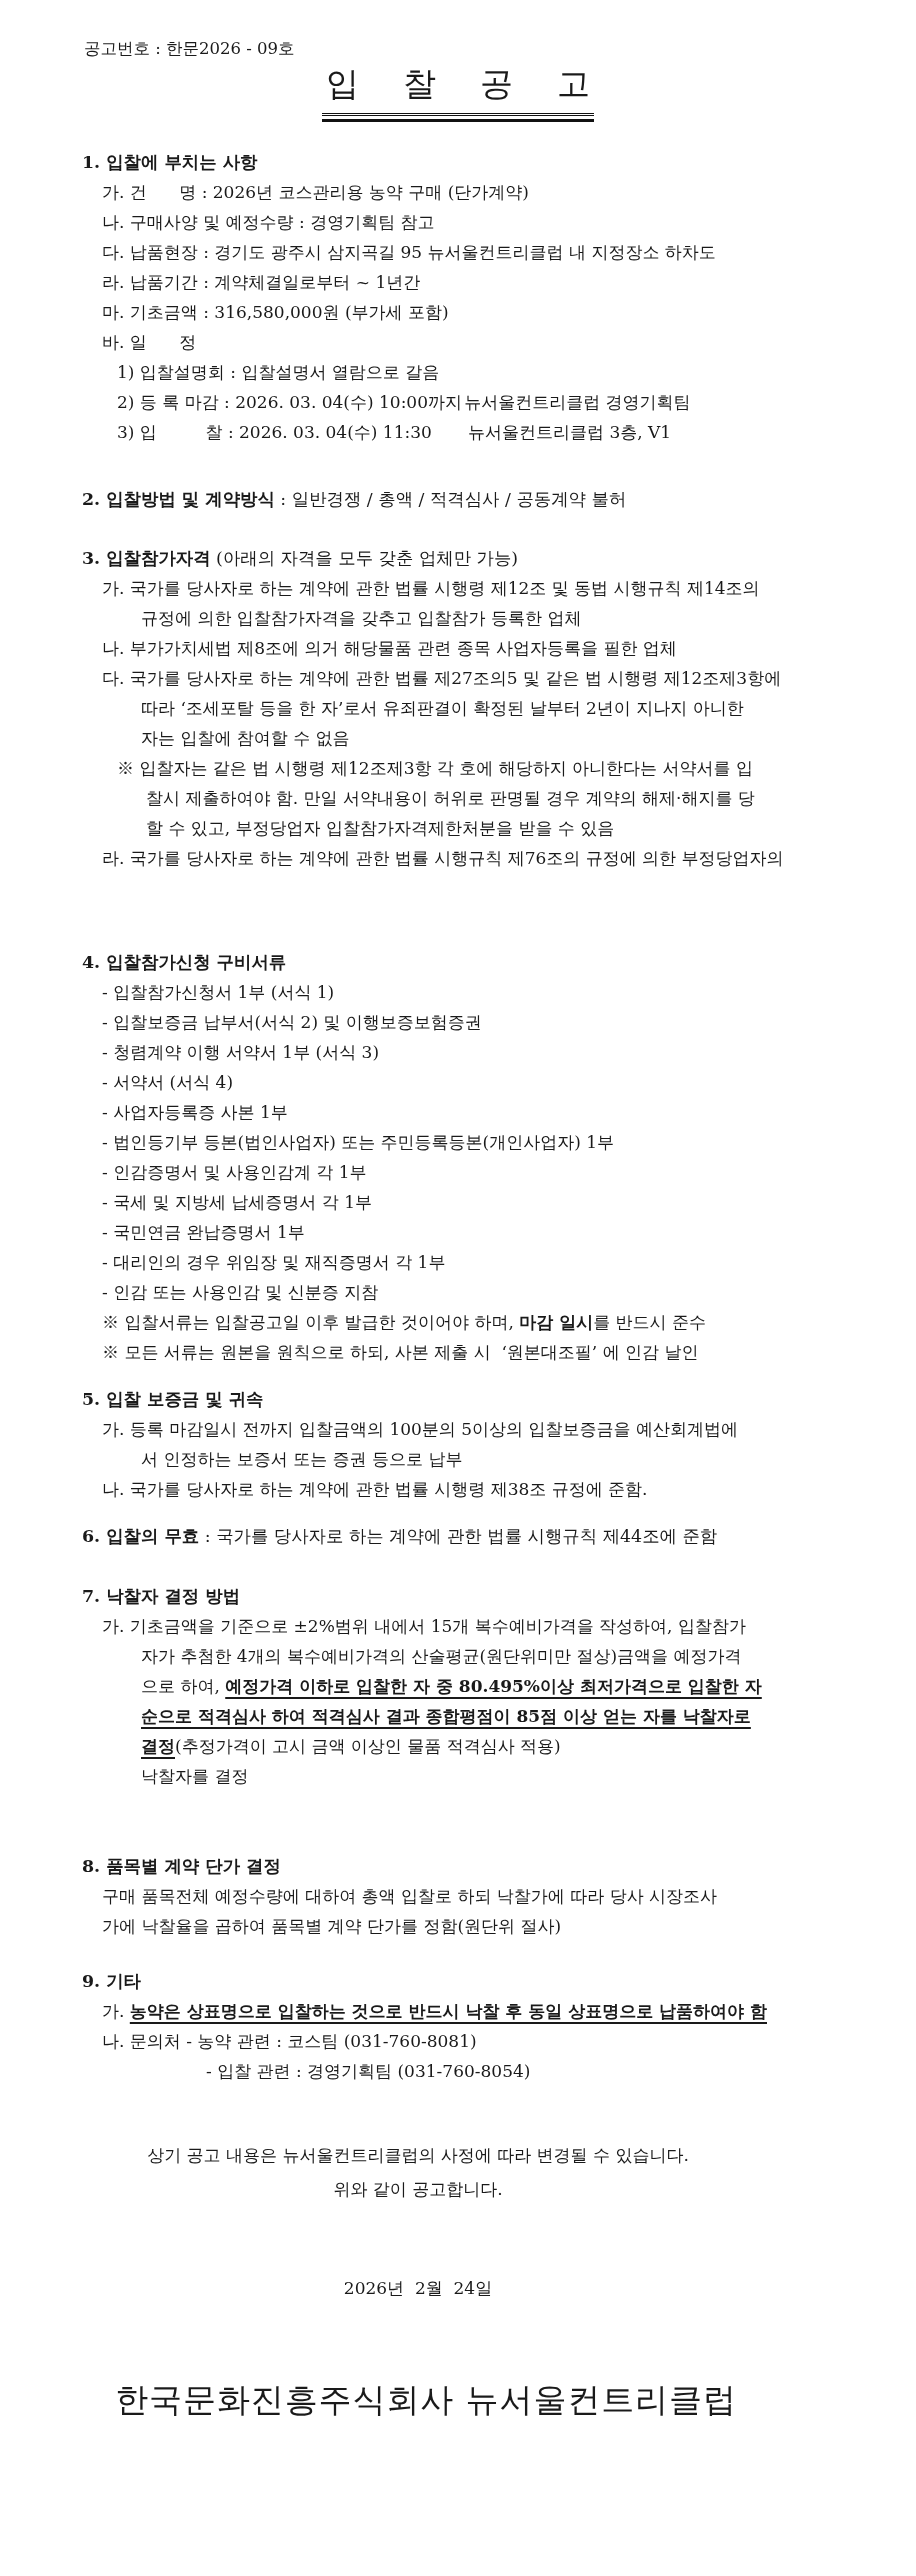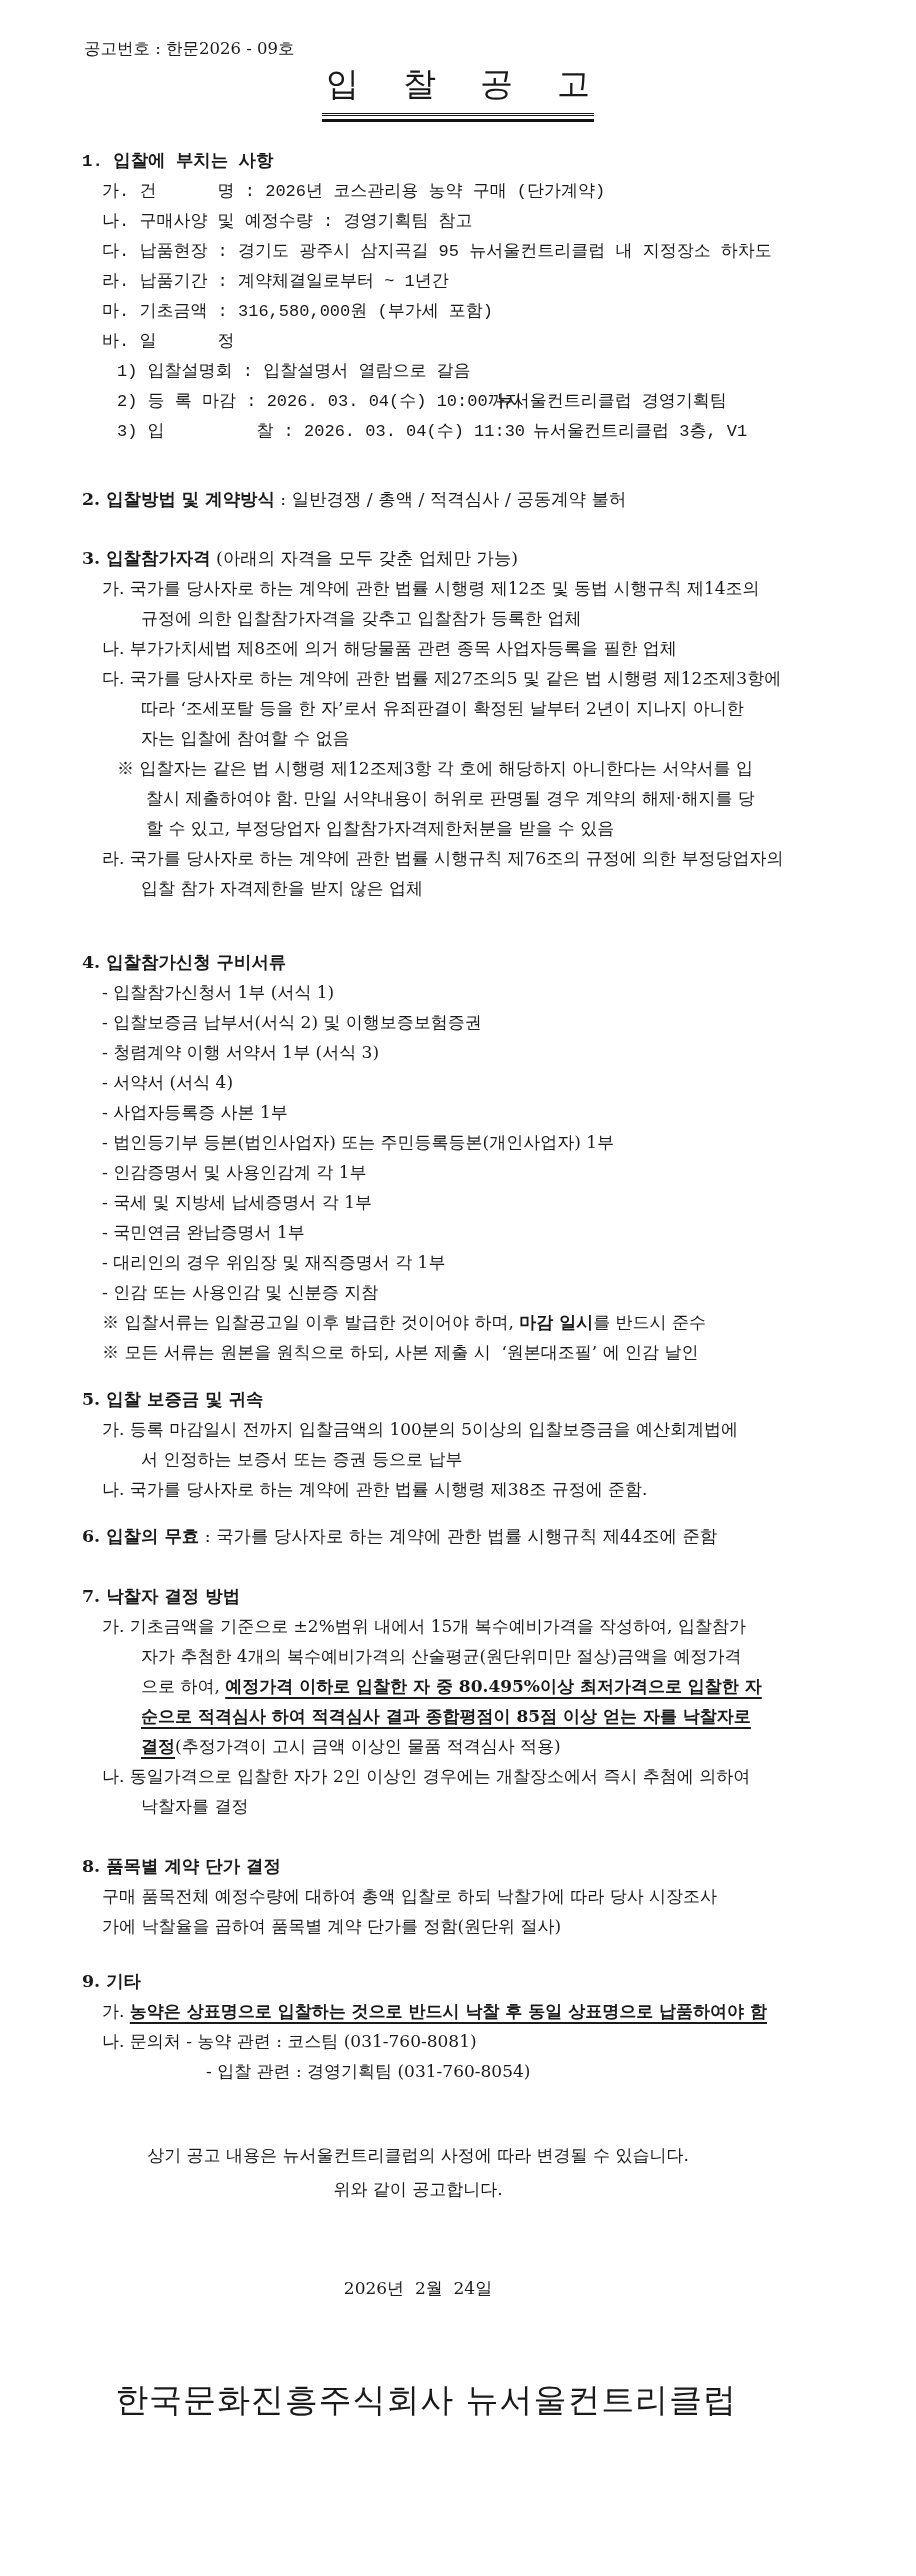--- a/index.html
+++ b/index.html
@@ -40,21 +40,21 @@
 <body>
 
 <div class="abs notice-no">공고번호 : 한문2026 - 09호</div>
 
 <div class="abs title-wrap">
   <div class="title">
     <span>입</span><span>찰</span><span>공</span><span>고</span>
   </div>
 </div>
 
-<div class="sec" style="top:147px;font-family:Liberation Mono, monospace;">
+<div class="sec" style="top:147px;">
   <div class="h">1. 입찰에 부치는 사항</div>
   <div class="ln i1"><span style="white-space:pre">가. 건      명 : </span><span>2026년 코스관리용 농약 구매 (단가계약)</span></div>
   <div class="ln i1"><span style="white-space:pre">나. 구매사양 및 예정수량 : </span><span>경영기획팀 참고</span></div>
   <div class="ln i1"><span style="white-space:pre">다. 납품현장 : </span><span>경기도 광주시 삼지곡길 95 뉴서울컨트리클럽 내 지정장소 하차도</span></div>
   <div class="ln i1"><span style="white-space:pre">라. 납품기간 : </span><span>계약체결일로부터 ~ 1년간</span></div>
   <div class="ln i1"><span style="white-space:pre">마. 기초금액 : </span><span>316,580,000원 (부가세 포함)</span></div>
   <div class="ln i1"><span style="white-space:pre">바. 일      정</span></div>
   <div class="ln i2"><span style="white-space:pre">1) 입찰설명회 : </span><span>입찰설명서 열람으로 갈음</span></div>
   <div class="ln i2"><span style="white-space:pre">2) 등 록 마감 : </span><span style="display:inline-block;width:229px;">2026. 03. 04(수) 10:00까지</span><span>뉴서울컨트리클럽 경영기획팀</span></div>
   <div class="ln i2"><span style="white-space:pre">3) 입         찰 : </span><span style="display:inline-block;width:229px;">2026. 03. 04(수) 11:30</span><span>뉴서울컨트리클럽 3층, V1</span></div>
@@ -69,21 +69,20 @@
   <div class="ln i1">가. 국가를 당사자로 하는 계약에 관한 법률 시행령 제12조 및 동법 시행규칙 제14조의</div>
   <div class="ln i1c">규정에 의한 입찰참가자격을 갖추고 입찰참가 등록한 업체</div>
   <div class="ln i1">나. 부가가치세법 제8조에 의거 해당물품 관련 종목 사업자등록을 필한 업체</div>
   <div class="ln i1">다. 국가를 당사자로 하는 계약에 관한 법률 제27조의5 및 같은 법 시행령 제12조제3항에</div>
   <div class="ln i1c">따라 ‘조세포탈 등을 한 자’로서 유죄판결이 확정된 날부터 2년이 지나지 아니한</div>
   <div class="ln i1c">자는 입찰에 참여할 수 없음</div>
   <div class="ln i2">※ 입찰자는 같은 법 시행령 제12조제3항 각 호에 해당하지 아니한다는 서약서를 입</div>
   <div class="ln i2c">찰시 제출하여야 함. 만일 서약내용이 허위로 판명될 경우 계약의 해제·해지를 당</div>
   <div class="ln i2c">할 수 있고, 부정당업자 입찰참가자격제한처분을 받을 수 있음</div>
   <div class="ln i1">라. 국가를 당사자로 하는 계약에 관한 법률 시행규칙 제76조의 규정에 의한 부정당업자의</div>
-  <div class="ln i1c">입찰 참가 자격제한을 받지 않은 업체</div>
 </div>
 
 <div class="sec" style="top:947px;">
   <div class="h">4. 입찰참가신청 구비서류</div>
   <div class="ln i1">- 입찰참가신청서 1부 (서식 1)</div>
   <div class="ln i1">- 입찰보증금 납부서(서식 2) 및 이행보증보험증권</div>
   <div class="ln i1">- 청렴계약 이행 서약서 1부 (서식 3)</div>
   <div class="ln i1">- 서약서 (서식 4)</div>
   <div class="ln i1">- 사업자등록증 사본 1부</div>
   <div class="ln i1">- 법인등기부 등본(법인사업자) 또는 주민등록등본(개인사업자) 1부</div>
@@ -107,21 +106,20 @@
   <div class="h"><span>6. 입찰의 무효</span><span class="plain"> : 국가를 당사자로 하는 계약에 관한 법률 시행규칙 제44조에 준함</span></div>
 </div>
 
 <div class="sec" style="top:1581px;">
   <div class="h">7. 낙찰자 결정 방법</div>
   <div class="ln i1">가. 기초금액을 기준으로 ±2%범위 내에서 15개 복수예비가격을 작성하여, 입찰참가</div>
   <div class="ln i1c">자가 추첨한 4개의 복수예비가격의 산술평균(원단위미만 절상)금액을 예정가격</div>
   <div class="ln i1c"><span>으로 하여, </span><span class="bu">예정가격 이하로 입찰한 자 중 80.495%이상 최저가격으로 입찰한 자</span></div>
   <div class="ln i1c"><span class="bu">순으로 적격심사 하여 적격심사 결과 종합평점이 85점 이상 얻는 자를 낙찰자로</span></div>
   <div class="ln i1c"><span class="bu">결정</span><span>(추정가격이 고시 금액 이상인 물품 적격심사 적용)</span></div>
-  <div class="ln i1">나. 동일가격으로 입찰한 자가 2인 이상인 경우에는 개찰장소에서 즉시 추첨에 의하여</div>
   <div class="ln i1c">낙찰자를 결정</div>
 </div>
 
 <div class="sec" style="top:1851px;">
   <div class="h">8. 품목별 계약 단가 결정</div>
   <div class="ln i1">구매 품목전체 예정수량에 대하여 총액 입찰로 하되 낙찰가에 따라 당사 시장조사</div>
   <div class="ln i1">가에 낙찰율을 곱하여 품목별 계약 단가를 정함(원단위 절사)</div>
 </div>
 
 <div class="sec" style="top:1966px;">

